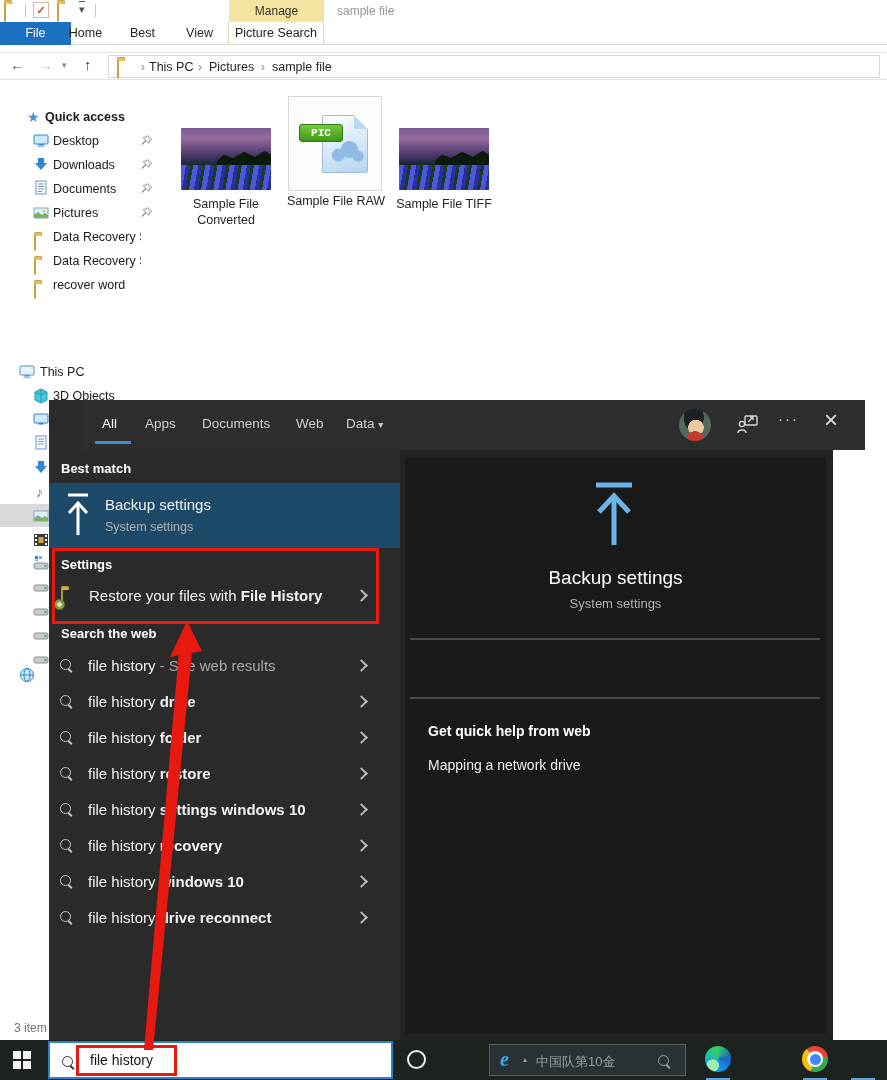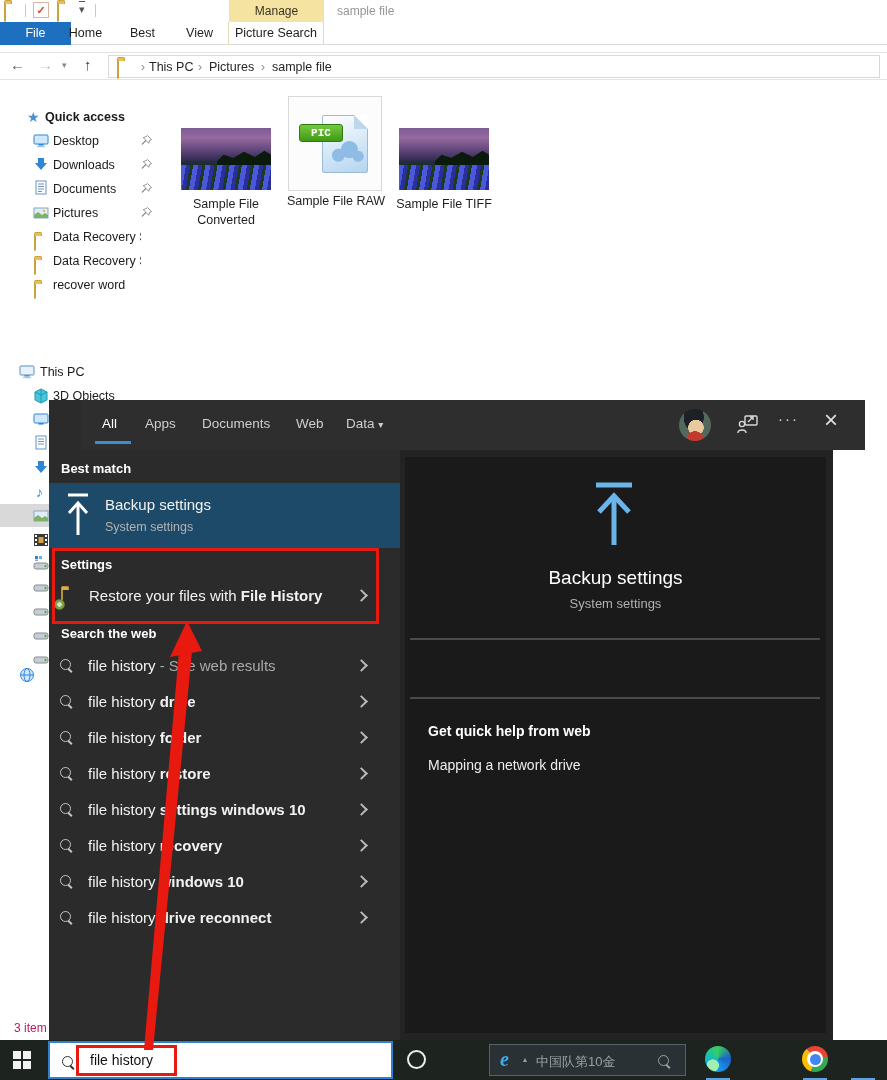--- a/index.html
+++ b/index.html
@@ -343,21 +343,21 @@
         <div class="thumb" style="left:3px;top:32px">
             <div class="photo">
               <div class="trees"></div>
               <div class="field"></div>
             </div>
           </div>
         <div class="fname" style="left:-6px;top:100px;width:108px">Sample File TIFF</div>
       </div>
     </div>
 
-    <div class="abs" style="left:14px;top:1021px;font-size:12px;color:#be185d">3 item</div>
+    <div class="abs" style="left:14px;top:1021px;font-size:12px;color:#737373">3 item</div>
   </section>
 
   <section class="overlay">
     <div class="ov-head">
       <span class="ov-tab active" style="left:21px">All</span>
       <div class="all-underline"></div>
       <span class="ov-tab" style="left:64px">Apps</span>
       <span class="ov-tab" style="left:121px">Documents</span>
       <span class="ov-tab" style="left:215px">Web</span>
       <span class="ov-tab" style="left:265px"><span>Data</span> <span style="font-size:10px">▾</span></span>

